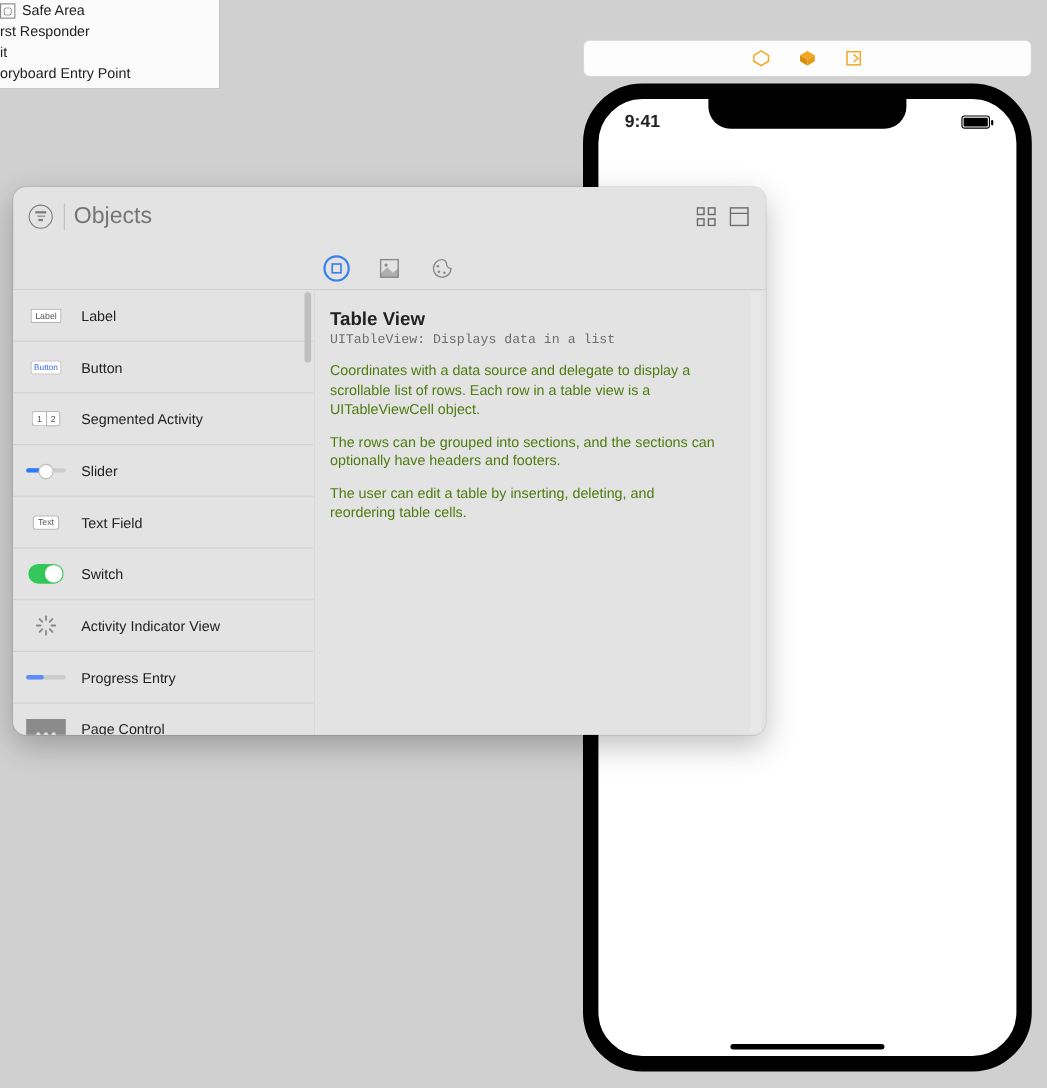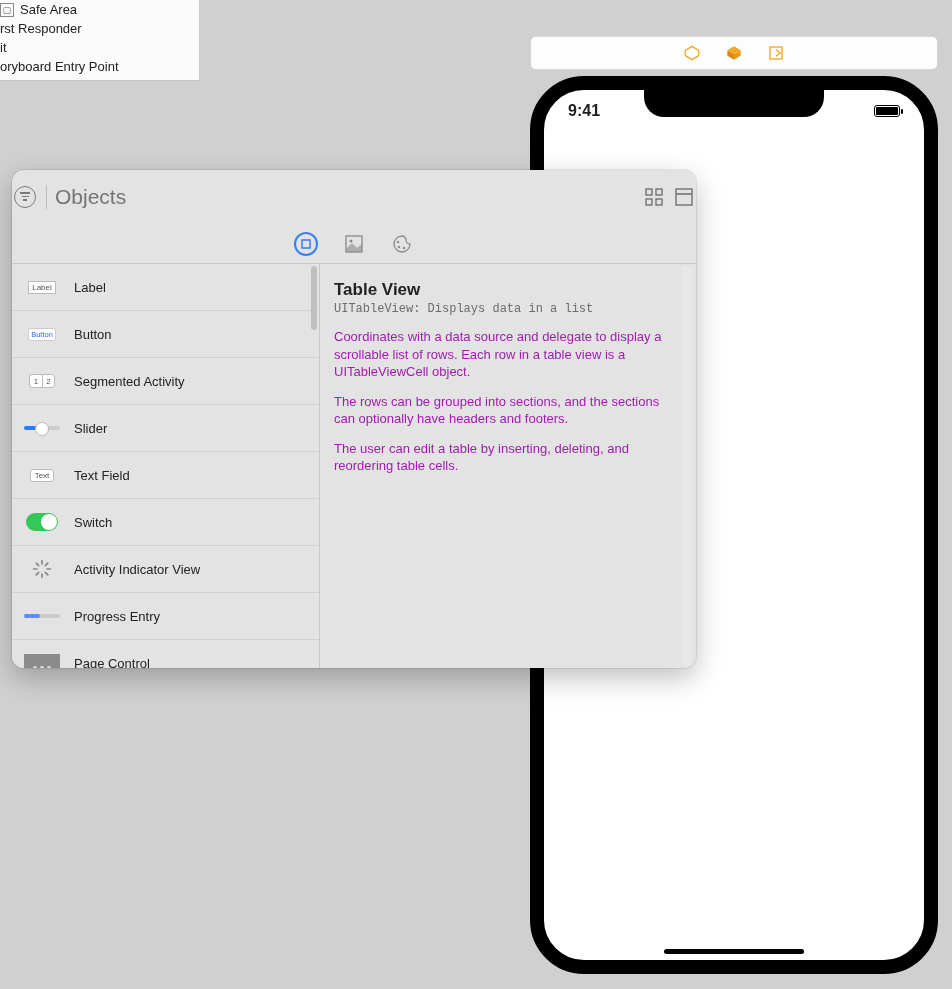--- a/index.html
+++ b/index.html
@@ -66,42 +66,42 @@
   
   .popover {
     position:absolute; left:12px; top:170px;
     width:684px; height:498px;
     background:#e3e3e3; border-radius:12px;
     box-shadow:0 10px 28px rgba(0,0,0,.25), 0 0 0 1px rgba(0,0,0,.08);
     display:flex; flex-direction:column;
     overflow:hidden;
   }
   .pop-header{
-    height:54px; display:flex; align-items:center; padding:0 2px; gap:10px;
+    height:54px; display:flex; align-items:center; padding:0 14px; gap:10px;
     border-bottom:1px solid rgba(0,0,0,0);
   }
   .filter-icon{width:22px;height:22px;border:1.5px solid #7a7a7a;border-radius:50%;display:flex;flex-direction:column;justify-content:center;align-items:center;gap:2px;}
   .filter-icon span{height:1.5px;background:#7a7a7a;display:block;}
   .search-field{flex:1;font-size:21px;color:#9a9a9a;background:transparent;border:none;outline:none;border-left:1px solid #bdbdbd; padding-left:8px;}
   .view-btns{display:flex;gap:10px;}
   .view-btn{width:20px;height:20px;display:flex;align-items:center;justify-content:center;}
   .pop-tabs{height:40px;display:flex;justify-content:center;align-items:center;gap:28px;border-bottom:1px solid #c8c8c8;}
   .tab-icon{width:20px;height:20px;display:flex;align-items:center;justify-content:center;border-radius:4px;}
   .tab-icon.sel{ box-shadow:0 0 0 2px #3a7ff0; border-radius:50%;}
   .pop-body{flex:1;display:flex;min-height:0;}
-  .obj-list{width:308px;border-right:1px solid #c8c8c8;overflow-y:auto;background:#e3e3e3;position:relative;}
+  .obj-list{width:274px;border-right:1px solid #c8c8c8;overflow-y:auto;background:#e3e3e3;position:relative;}
   .obj-row{height:47px;display:flex;align-items:center;gap:14px;padding:0 12px;border-bottom:1px solid #d1d1d1;}
   .obj-thumb{width:36px;height:26px;display:flex;align-items:center;justify-content:center;font-size:8px;color:#555;}
   .obj-label{font-size:13px;}
   .scroll-ind{position:absolute;right:2px;top:2px;width:6px;height:64px;background:#bfbfbf;border-radius:3px;}
   .detail{flex:1;padding:16px 20px 16px 14px;overflow:auto;background:#e3e3e3;position:relative;}
   .detail-strip{position:absolute;right:4px;top:2px;bottom:2px;width:10px;background:#e8e8e8;border-radius:2px;}
   .detail h2{font-size:17px;font-weight:700;margin-bottom:2px;}
   .detail .sub{font-size:12px;color:#6c6c6c;margin-bottom:12px;font-family:Liberation Mono, monospace;}
-  .detail p{font-size:13px;color:#a21caf;margin-bottom:12px;line-height:1.35;max-width:350px;}
+  .detail p{font-size:13px;color:#4d7c0f;margin-bottom:12px;line-height:1.35;max-width:350px;}
   
   .th-label{border:1px solid #bbb; font-size:8px; padding:1px 3px; background:#fff;}
   .th-button{border:1px solid #ccc;border-radius:3px;font-size:7.5px;color:#3965e6;padding:1px 2px;background:#fff;}
   .th-seg{display:flex;}
   .th-seg span{border:1px solid #bbb;width:13px;height:14px;display:flex;align-items:center;justify-content:center;font-size:8px;background:#fff;}
   .th-seg span:first-child{border-right:none;border-radius:3px 0 0 3px;}
   .th-seg span:last-child{border-radius:0 3px 3px 0;}
   .th-text{border:1px solid #bbb;border-radius:3px;padding:1px 4px;background:#fff;font-size:8px;}
   .th-slider{width:36px;height:4px;background:#ccc;border-radius:2px;position:relative;}
   .th-slider::before{content:"";position:absolute;left:0;top:0;height:100%;width:35%;background:#2a7afb;border-radius:2px;}

